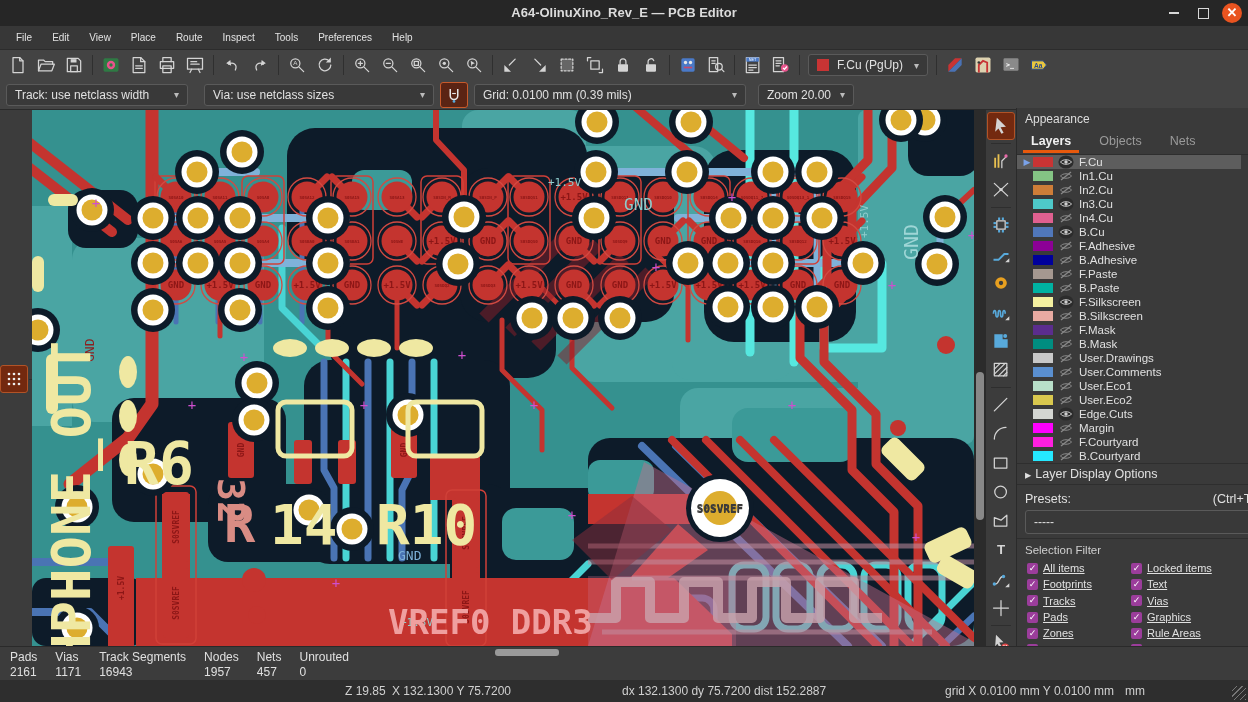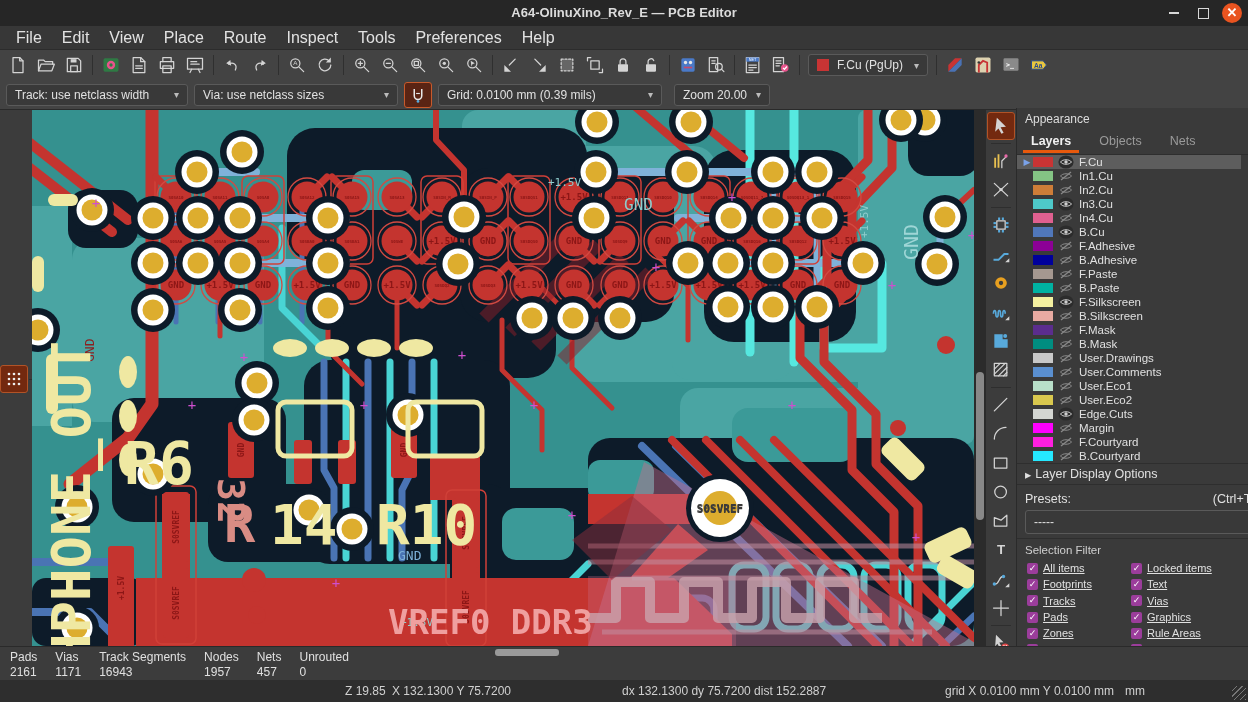--- a/index.html
+++ b/index.html
@@ -7,21 +7,21 @@
        font-family:"Liberation Sans",sans-serif;color:#d8d8d8;font-size:12px;user-select:none;padding-left:24px;}
   
   #titlebar{position:absolute;left:0;top:0;width:1248px;height:26px;background:#262626;}
   #title{position:absolute;left:0;right:0;top:5px;text-align:center;font-weight:bold;font-size:13px;color:#dcdcdc;}
   #winbtns{position:absolute;right:6px;top:3px;display:flex;gap:9px;align-items:center;height:20px;}
   .wb{width:20px;height:20px;display:flex;align-items:center;justify-content:center;cursor:pointer;}
   .wb .dash{width:10px;height:2px;background:#d8d8d8;}
   .wb .sq{width:9px;height:9px;border:1.5px solid #d8d8d8;}
   .wb.close{background:#e95420;border-radius:50%;color:#fff;font-weight:bold;font-size:13px;line-height:20px;}
   #menubar{position:absolute;left:0;top:26px;width:1248px;height:24px;background:#373737;display:flex;align-items:center;padding-left:6px;box-sizing:border-box;border-bottom:1px solid #2c2c2c;}
-  .menu-item{padding:3px 10px;font-size:16px;color:#e2e2e2;cursor:pointer;}
+  .menu-item{padding:3px 10px;font-size:10px;color:#e2e2e2;cursor:pointer;}
   
   #toolbar1{position:absolute;left:0;top:50px;width:1248px;height:30px;background:#434343;display:flex;align-items:center;padding:0 4px;box-sizing:border-box;}
   #toolbar2{position:absolute;left:0;top:80px;width:1248px;height:30px;background:#434343;display:flex;align-items:center;padding:0 4px;box-sizing:border-box;border-bottom:1px solid #2a2a2a;}
   .tsep{width:1px;height:20px;background:#2f2f2f;margin:0 4px;flex:none;}
   .ic{width:26px;height:26px;flex:none;display:flex;align-items:center;justify-content:center;border-radius:3px;border:1px solid transparent;cursor:pointer;}
   .ic.active{background:#73290f;border-color:#b15327;}
   #app svg .s{fill:none;stroke:#d4d4d4;stroke-width:1.5;stroke-linecap:round;stroke-linejoin:round;}
   #app svg .f{fill:#d4d4d4;}
   .combo{height:22px;background:#393939;border:1px solid #5a5a5a;border-radius:3px;display:flex;align-items:center;padding:0 8px;gap:8px;color:#e0e0e0;font-size:12px;cursor:pointer;box-sizing:border-box;}
   .combo .car{margin-left:auto;color:#bbb;font-size:10px;}
@@ -313,32 +313,32 @@
           <text x="11" y="15" font-size="8" fill="#2a4a8a" font-weight="bold" text-anchor="middle" font-family="sans-serif">Aa</text>
         </svg>
       </div>
     </div>
 
   <div id="toolbar2">
     <div class="combo" style="width:182px;margin-left:2px">
       <span>Track: use netclass width</span>
         <span class="car">▾</span>
     </div>
-    <div class="combo" style="width:204px;margin-left:6px">
+    <div class="combo" style="width:230px;margin-left:16px">
       <span>Via: use netclass sizes</span>
         <span class="car">▾</span>
     </div>
     <button id="autotrack">
       <svg width="18" height="18" viewBox="0 0 24 24">
           <path d="M7 4v9a5 5 0 0010 0V4" stroke="#e8e8e8" stroke-width="2" fill="none"></path>
           <path d="M9.5 10h5" stroke="#e8e8e8" stroke-width="1.5"></path>
           <circle cx="12" cy="20.5" r="1.8" fill="#58aadc"></circle>
         </svg>
     </button>
-    <div class="combo" style="width:224px">
+    <div class="combo" style="width:272px">
       <span>Grid: 0.0100 mm (0.39 mils)</span>
         <span class="car">▾</span>
     </div>
     <div class="combo" style="width:96px;margin-left:12px">
       <span>Zoom 20.00</span>
         <span class="car">▾</span>
     </div>
   </div>
 
   <div id="lbar">

